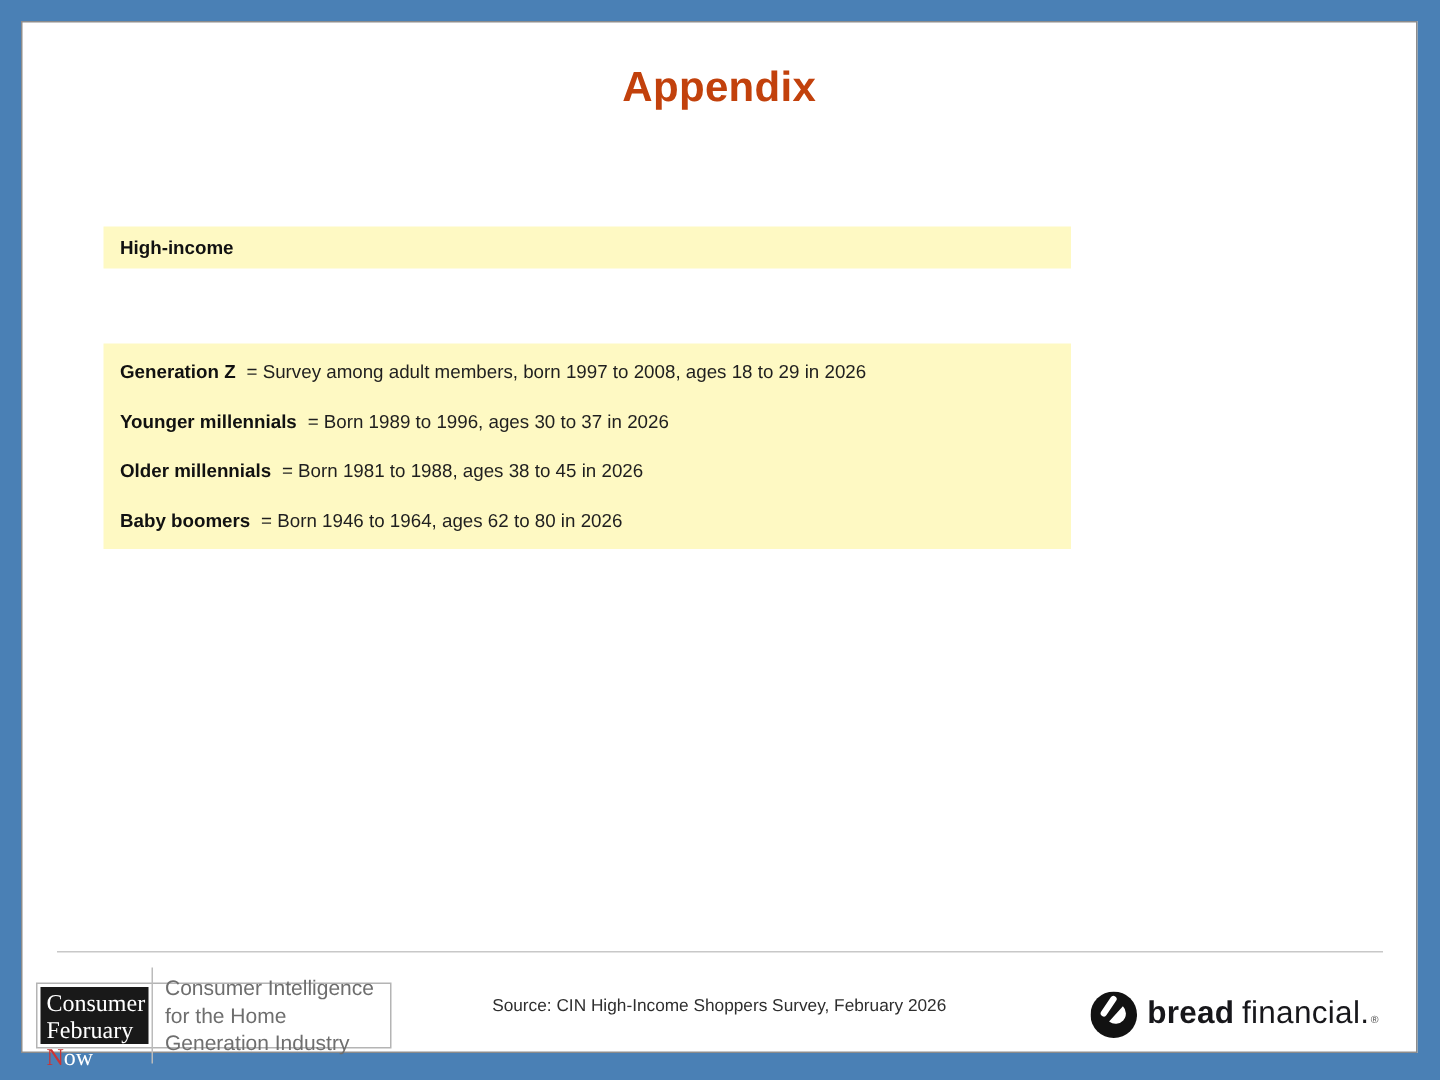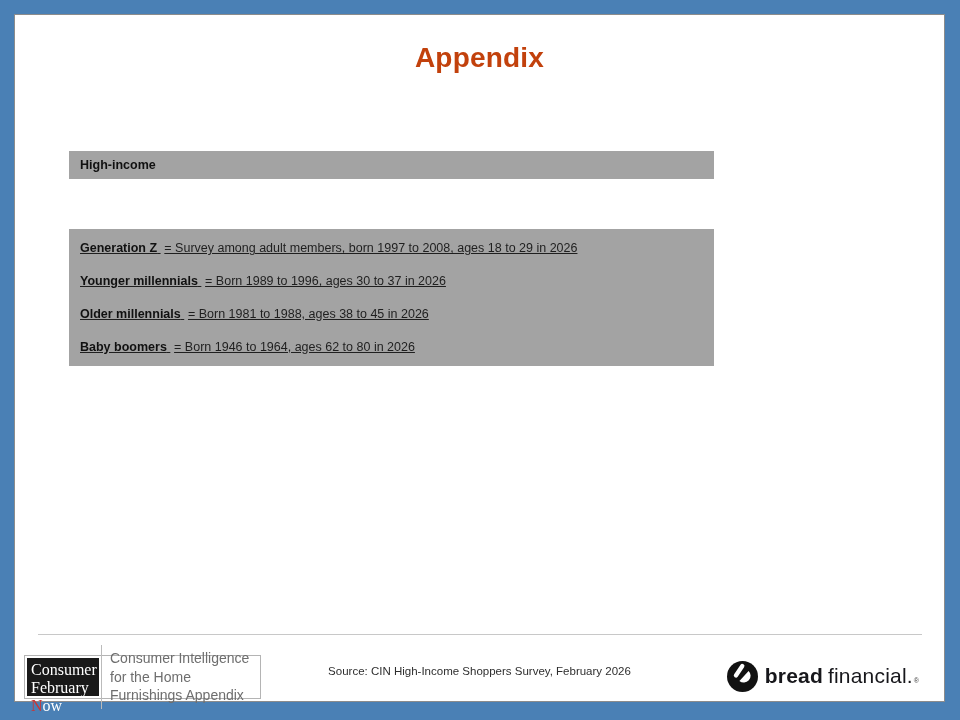--- a/index.html
+++ b/index.html
@@ -18,34 +18,33 @@
     box-sizing:content-box;
   }
   .title {
     position:absolute; top:27px; left:0; width:100%;
     text-align:center;
     font-size:28px; font-weight:700; color:#c2410c;
     letter-spacing:0.2px;
   }
   .box {
     position:absolute; left:54px; width:645px;
-    background:#a3a3a3;
+    background:#fef9c3;
     color:#1f1f1f; font-size:12.5px;
     box-sizing:border-box;
   }
   .box1 {
     top:136px; height:28px;
     display:flex; align-items:center;
     padding-left:11px;
   }
   .box2 {
     top:214px; height:137px;
     display:flex; flex-direction:column; justify-content:space-around;
     padding:3px 0 3px 11px;
-    text-decoration:underline;
   }
   .def-row { white-space:nowrap; }
   .def-term { font-weight:700; color:#111111; }
   .def-text { margin-left:0.3em; }
   .box1 .def-text { margin-left:0.55em; }
   .footer-line {
     position:absolute; left:23px; top:619px;
     width:884px; height:1px; background:#c8c8c8;
   }
   .cin {
@@ -119,21 +118,21 @@
 
   <div class="cin">
     <div class="cin-black">
       <div>Consumer</div>
       <div>February</div>
       <div><span class="cin-red">N</span><span>ow</span></div>
     </div>
     <div class="cin-tag">
       <div>Consumer Intelligence</div>
       <div>for the Home</div>
-      <div>Furnishings Appendix</div>
+      <div>Generation Industry</div>
     </div>
   </div>
 
   <div class="source">Source: CIN High-Income Shoppers Survey, February 2026</div>
 
   <div class="bread">
     <span class="bread-icon">
       <svg viewBox="0 0 32 32" xmlns="http://www.w3.org/2000/svg">
         <circle cx="16" cy="16" r="16" fill="#121212"></circle>
         <path d="M15.8 5.2 L9.2 15.0" stroke="#ffffff" stroke-width="4.4" stroke-linecap="round" fill="none"></path>

